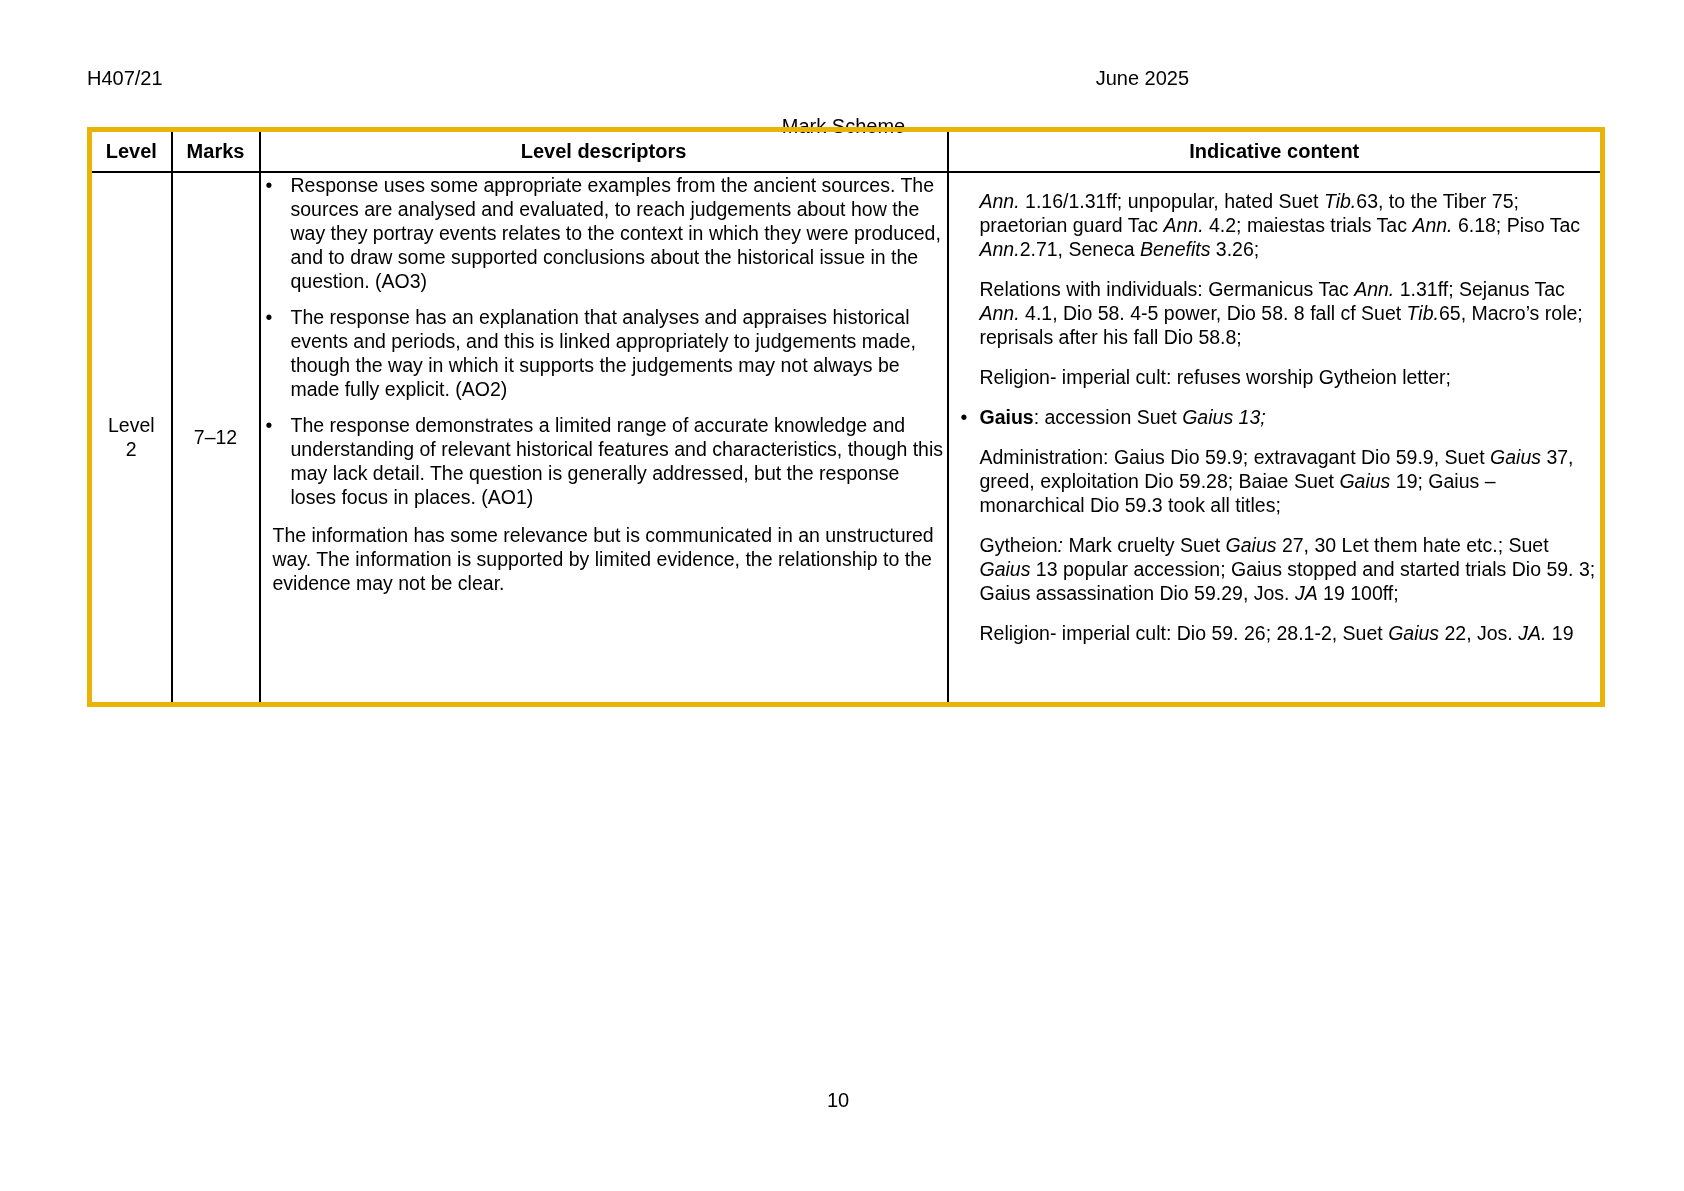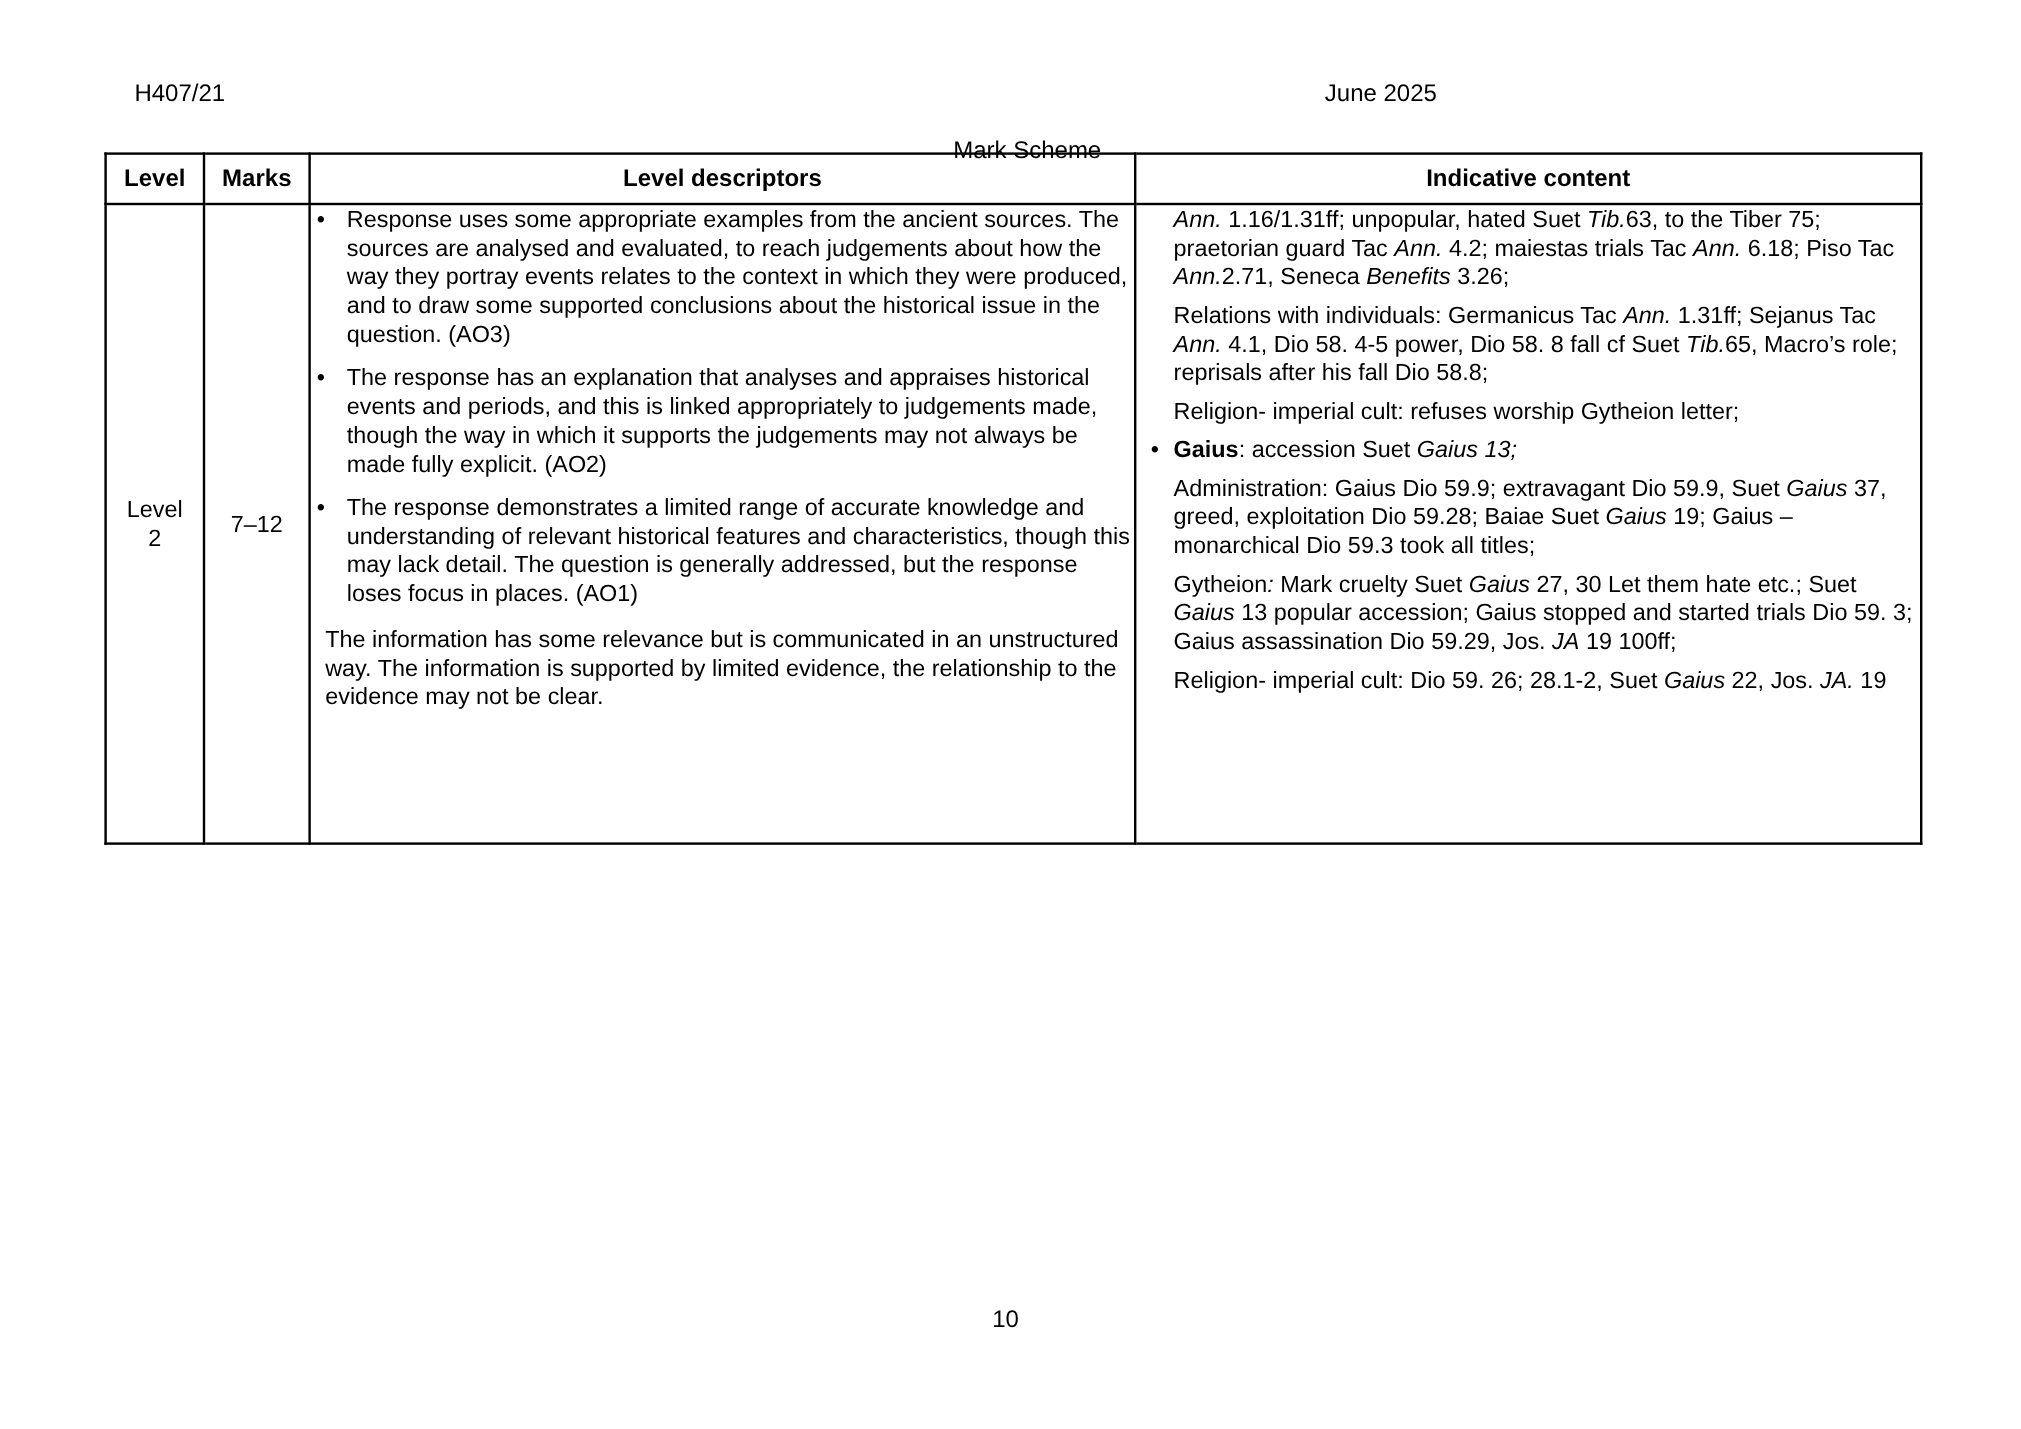--- a/index.html
+++ b/index.html
@@ -17,33 +17,33 @@
   
   .page-header {
     position: absolute;
     left: 87px;
     top: 66px;
     width: 1513px;
     display: flex;
     font-size: 20px;
     line-height: 24px;
   }
-  .page-header .ph-left   { flex: 1; text-align: left; margin-left: 25px; }
+  .page-header .ph-left   { flex: 1; text-align: left; }
   .page-header .ph-center { flex: 1; text-align: center; margin-top: 48px; }
   .page-header .ph-right  { flex: 1; text-align: left; }
 
   
   table.markscheme {
     position: absolute;
     left: 87px;
     top: 127px;
     width: 1513px;
     border-collapse: collapse;
     table-layout: fixed;
-    border: 1px solid #eab308;
+    border: 5px solid #eab308;
   }
   table.markscheme th,
   table.markscheme td {
     border: 2px solid #000;
     padding: 0;
   }
   table.markscheme th {
     height: 42px;
     font-size: 20px;
     font-weight: bold;
@@ -83,21 +83,21 @@
   .closing-para { margin: 14px 0 0 12px; }
 
   td.cell-indic {
     vertical-align: top;
     font-size: 19.5px;
     line-height: 24px;
     padding: 13px 12px 0 0;
   }
   .ipara {
     position: relative;
-    margin: 0 0 8px 31px;
+    margin: 16px 0 8px 31px;
   }
   .ipara .bullet-marker { left: -19px; }
   .ipara i { font-style: italic; }
   .ipara b { font-weight: bold; }
 
   
   .page-footer {
     position: absolute;
     left: 0;
     top: 1089px;

